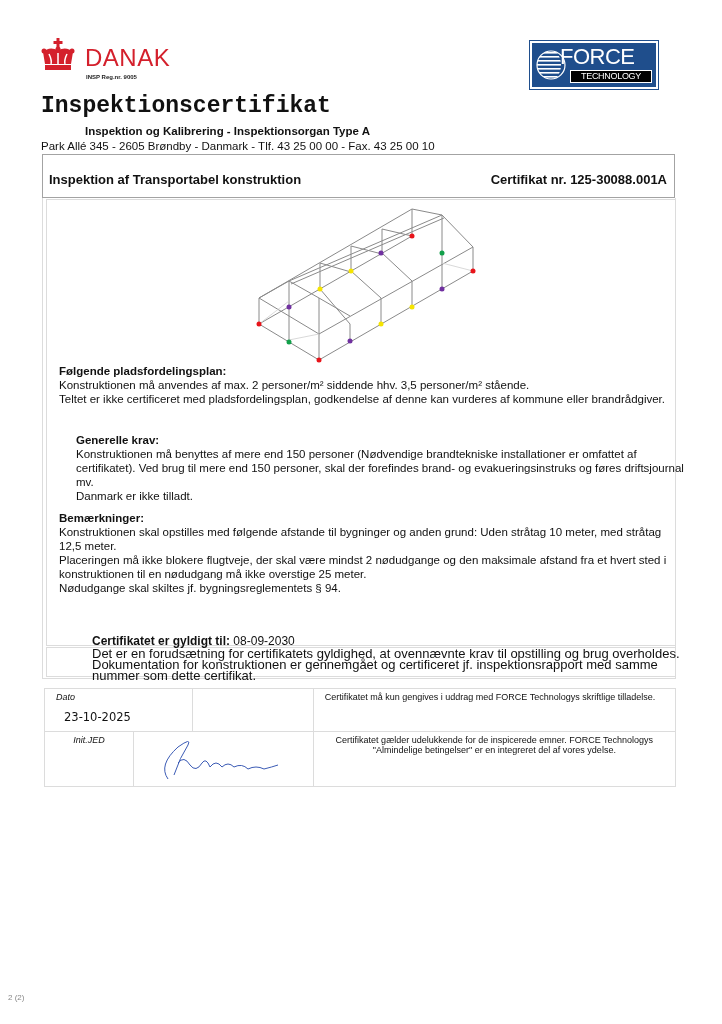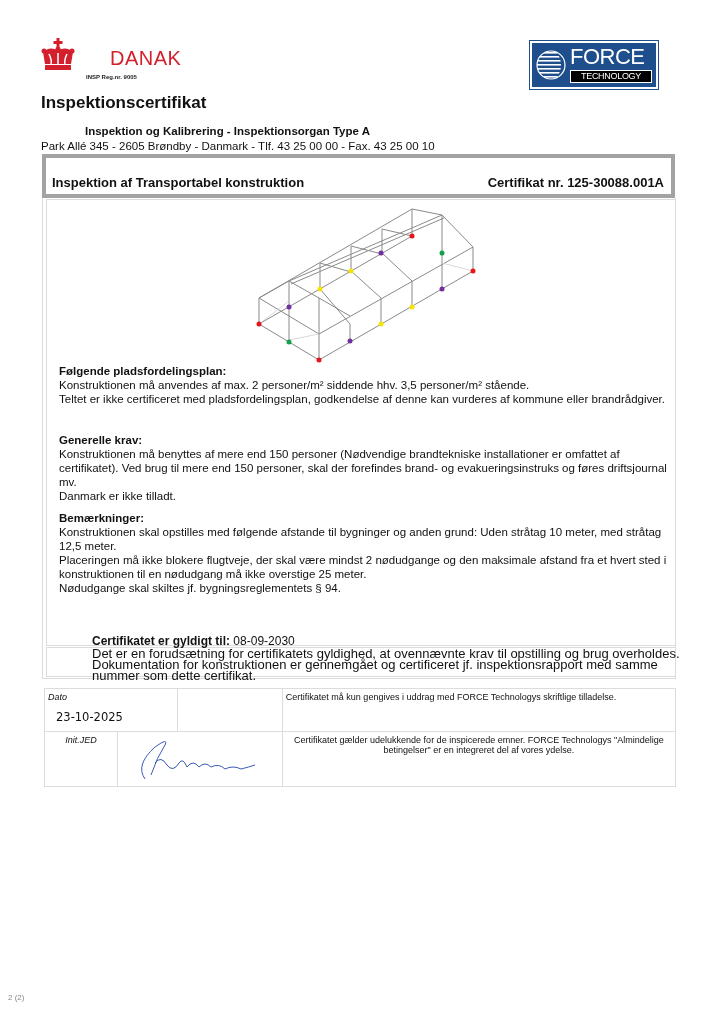--- a/index.html
+++ b/index.html
@@ -1,56 +1,56 @@
 <!DOCTYPE html>
 <html><head>
 <meta charset="utf-8">
 <style>
   html, body { margin:0; padding:0; background:#fff; }
   body { width:722px; height:1024px; position:relative; font-family:"Liberation Sans", sans-serif; color:#111; overflow:hidden; }
   .abs { position:absolute; }
   
   .danak { left:40px; top:38px; width:160px; height:48px; }
   .danak .crown { position:absolute; left:0; top:0; width:36px; height:34px; }
-  .danak .word { position:absolute; left:45px; top:6px; font-size:20px; color:#d4202c; letter-spacing:0.5px; line-height:28px;margin-left:25px; }
+  .danak .word { position:absolute; left:45px; top:6px; font-size:24px; color:#d4202c; letter-spacing:0.5px; line-height:28px; }
   .danak .reg { position:absolute; left:46px; top:36px; font-size:6px; font-weight:bold; color:#222; }
   
   .force { left:529px; top:40px; width:130px; height:50px; border:1px solid #1f4e8c; box-sizing:border-box; background:#fff; padding:2px; }
   .force .inner { position:relative; width:100%; height:100%; background:#1f4e8c; }
   .force .globe { position:absolute; left:4px; top:6px; width:30px; height:32px; }
-  .force .word { position:absolute; left:38px; top:2px; font-size:22px; color:#fff; letter-spacing:-0.5px; line-height:24px; }
+  .force .word { position:absolute; left:28px; top:2px; font-size:22px; color:#fff; letter-spacing:-0.5px; line-height:24px; }
   .force .tech { position:absolute; left:38px; top:27px; width:82px; height:13px; background:#fff; color:#1f4e8c; font-size:9px; text-align:center; line-height:13px; letter-spacing:-0.3px; }
   .force .tech span { background:#000000; color:#fff; display:block; margin:1px; line-height:11px; }
 
-  .title { left:41px; top:93px; font-size:17px; font-weight:bold; }
+  .title { left:41px; top:93px; font-size:23px; font-weight:bold;font-family:Liberation Mono, monospace; }
   .subtitle { left:41px; top:125px; font-size:11.5px; font-weight:bold;padding-left:44px; }
   .address { left:41px; top:140px; font-size:11.5px; }
 
-  .headbox { left:42px; top:154px; width:633px; height:44px; border:4px solid #a3a3a3; box-sizing:border-box; }
+  .headbox { left:42px; top:154px; width:633px; height:44px; border:1px solid #a3a3a3; box-sizing:border-box; }
   .headbox .left { position:absolute; left:6px; top:17px; font-size:13px; font-weight:bold; }
   .headbox .right { position:absolute; right:7px; top:17px; font-size:13px; font-weight:bold; }
 
   .contentbox { left:46px; top:199px; width:630px; height:447px; border:1px solid #dcdcdc; box-sizing:border-box; }
   .emptybox { left:46px; top:647px; width:630px; height:30px; border:1px solid #dcdcdc; box-sizing:border-box; }
   .outerframe { left:42px; top:198px; width:634px; height:481px; border-left:1px solid #dcdcdc; border-right:1px solid #dcdcdc; border-bottom:1px solid #dcdcdc; box-sizing:border-box; }
 
   .drawing { left:250px; top:200px; width:240px; height:165px; }
 
   .section { left:59px; width:610px; font-size:11.5px; line-height:14px; }
   .section .h { font-weight:bold; }
   .section p { margin:0; }
   .s1 { top:364px; }
-  .s2 { top:433px; }
+  .s2 { top:433px;margin-left:17px; }
   .s3 { top:511px; }
   .s4 { top:634px;margin-left:33px; }
   .s4 .valid { font-size:12px; }
   .s4 .small { font-size:13px; line-height:11px; }
 
   table.sig { position:absolute; left:44px; top:688px; width:632px; border-collapse:collapse; font-size:9px; }
-  table.sig td { border:1px solid #dcdcdc; vertical-align:top; padding:3px 3px; }
+  table.sig td { border:1px solid #dcdcdc; vertical-align:top; padding:3px 11px; }
   .it { font-style:italic; }
   .date { font-family:"DejaVu Sans", sans-serif; font-size:11.5px; margin:8px 0 0 8px; display:block; }
   .pager { left:8px; top:993px; font-size:8px; color:#888; }
 </style>
 </head>
 <body>
 
 <div class="abs danak">
   <svg class="crown" viewBox="0 0 36 34">
     <rect x="16.5" y="0" width="3" height="9" fill="#d4202c"></rect>

